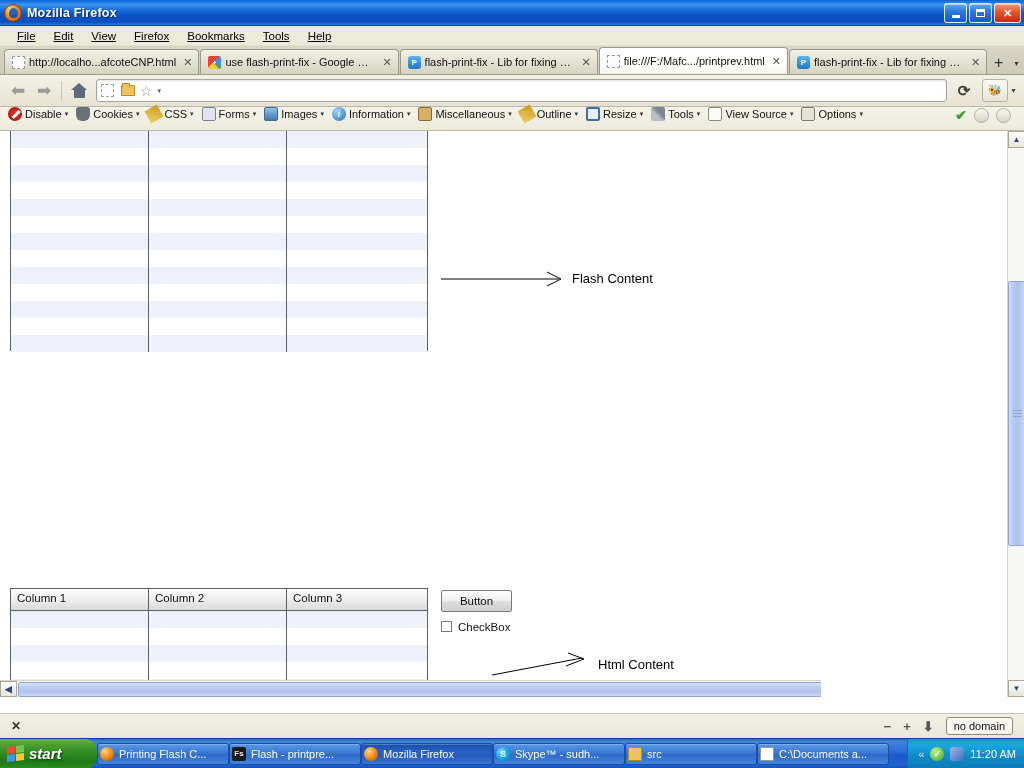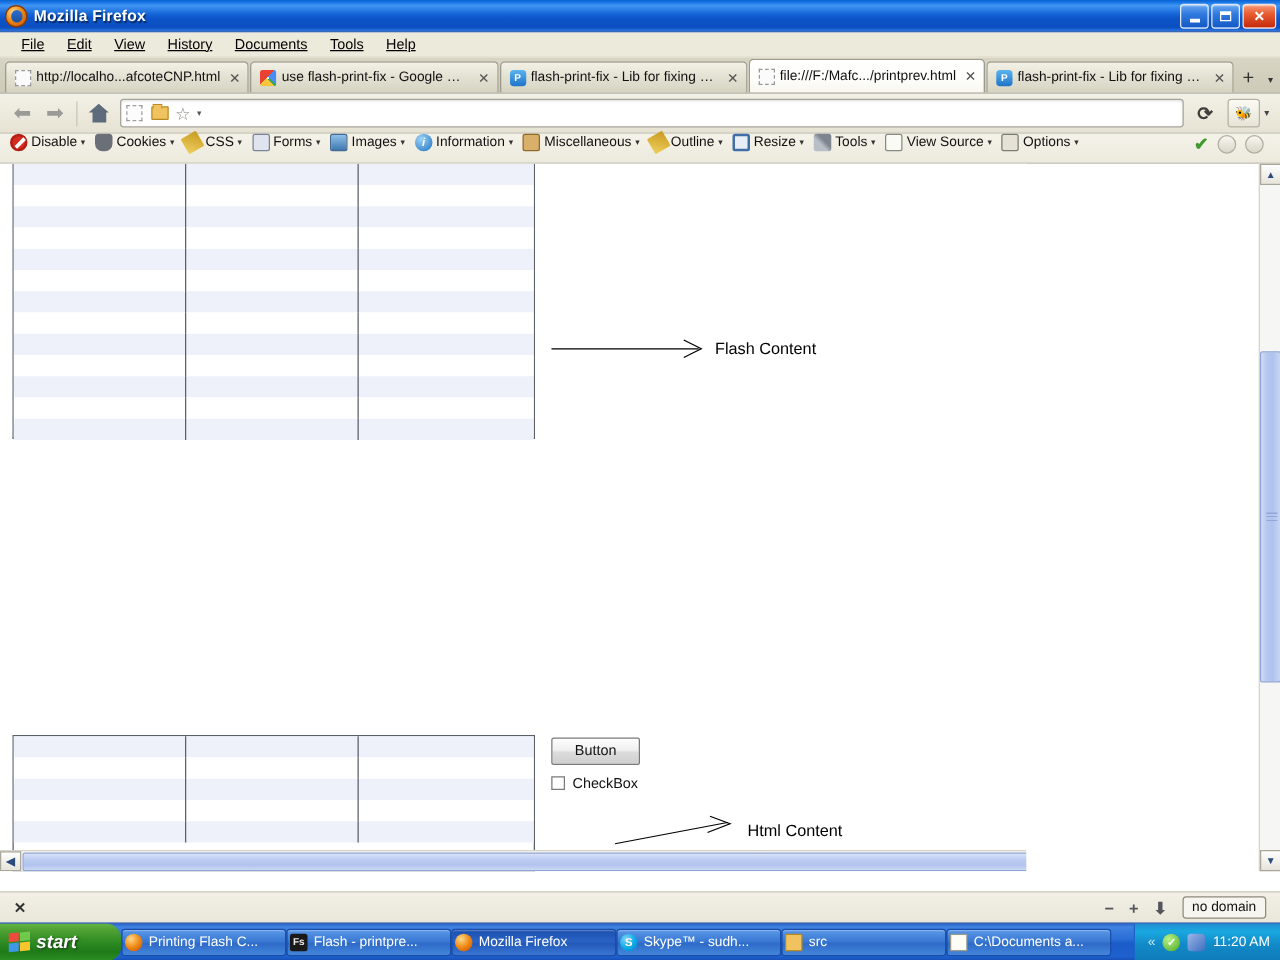--- a/index.html
+++ b/index.html
@@ -365,22 +365,22 @@
           <i class="glyph-max"></i>
         </div>
       <div class="win-btn close">✕</div>
     </div>
   </div>
 
   <div class="menubar">
     <div class="menu-item"><span>File</span></div>
     <div class="menu-item"><span>Edit</span></div>
     <div class="menu-item"><span>View</span></div>
-    <div class="menu-item"><span>History</span></div>
-    <div class="menu-item"><span>Documents</span></div>
+    <div class="menu-item"><span>Firefox</span></div>
+    <div class="menu-item"><span>Bookmarks</span></div>
     <div class="menu-item"><span>Tools</span></div>
     <div class="menu-item"><span>Help</span></div>
   </div>
 
   <div class="tabbar">
     <div class="tab">
       <span class="tab-favicon fav-blank"></span>
       <span class="tab-title">http://localho...afcoteCNP.html</span>
       <span class="tab-close">✕</span>
     </div>
@@ -576,20 +576,25 @@
 
     <div class="annotation" style="left:441px; top:137px;">
       <svg width="125" height="20">
         <line x1="0" y1="11" x2="118" y2="11" stroke="#000" stroke-width="1"></line>
         <polyline points="106,4 120,11 106,18" fill="none" stroke="#000" stroke-width="1"></polyline>
       </svg>
       <span class="anno-label" style="margin-left:6px;">Flash Content</span>
     </div>
 
     <div class="flex-table" id="table-bottom">
+      <div class="ft-head">
+        <div class="cell" style="width:138px">Column 1</div>
+        <div class="cell" style="width:138px">Column 2</div>
+        <div class="cell" style="width:140px">Column 3</div>
+      </div>
       <div class="ft-body">
         <div class="ft-row alt">
             <div class="cell" style="width:138px"></div>
             <div class="cell" style="width:138px"></div>
             <div class="cell" style="width:140px"></div>
           </div>
         <div class="ft-row plain">
             <div class="cell" style="width:138px"></div>
             <div class="cell" style="width:138px"></div>
             <div class="cell" style="width:140px"></div>

